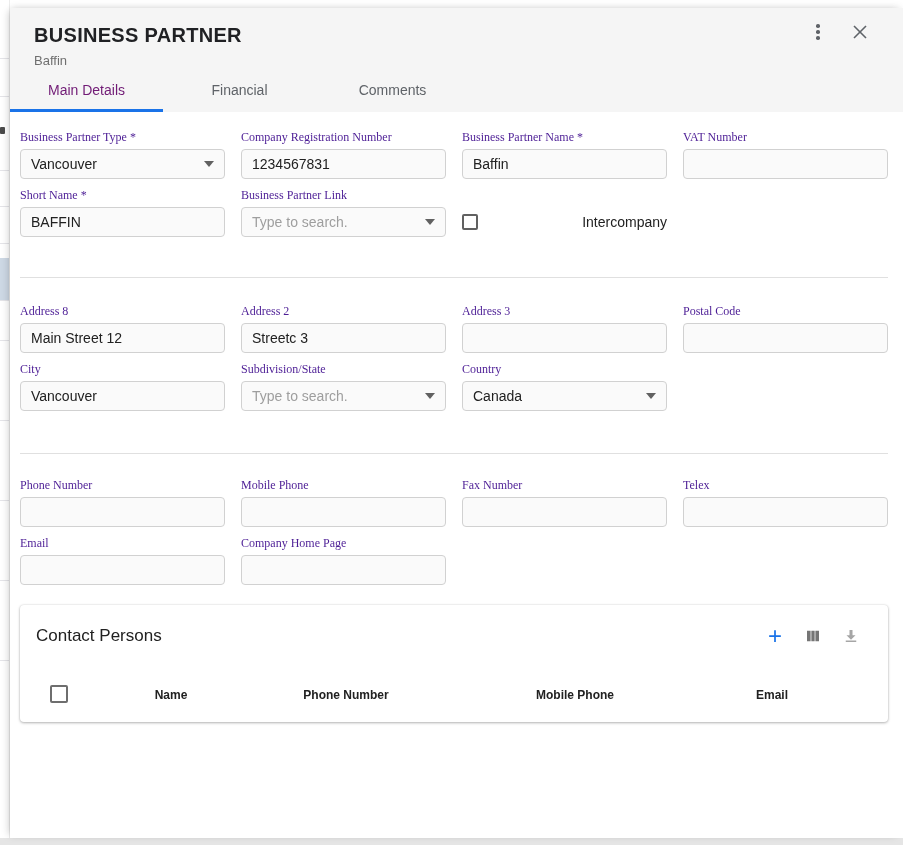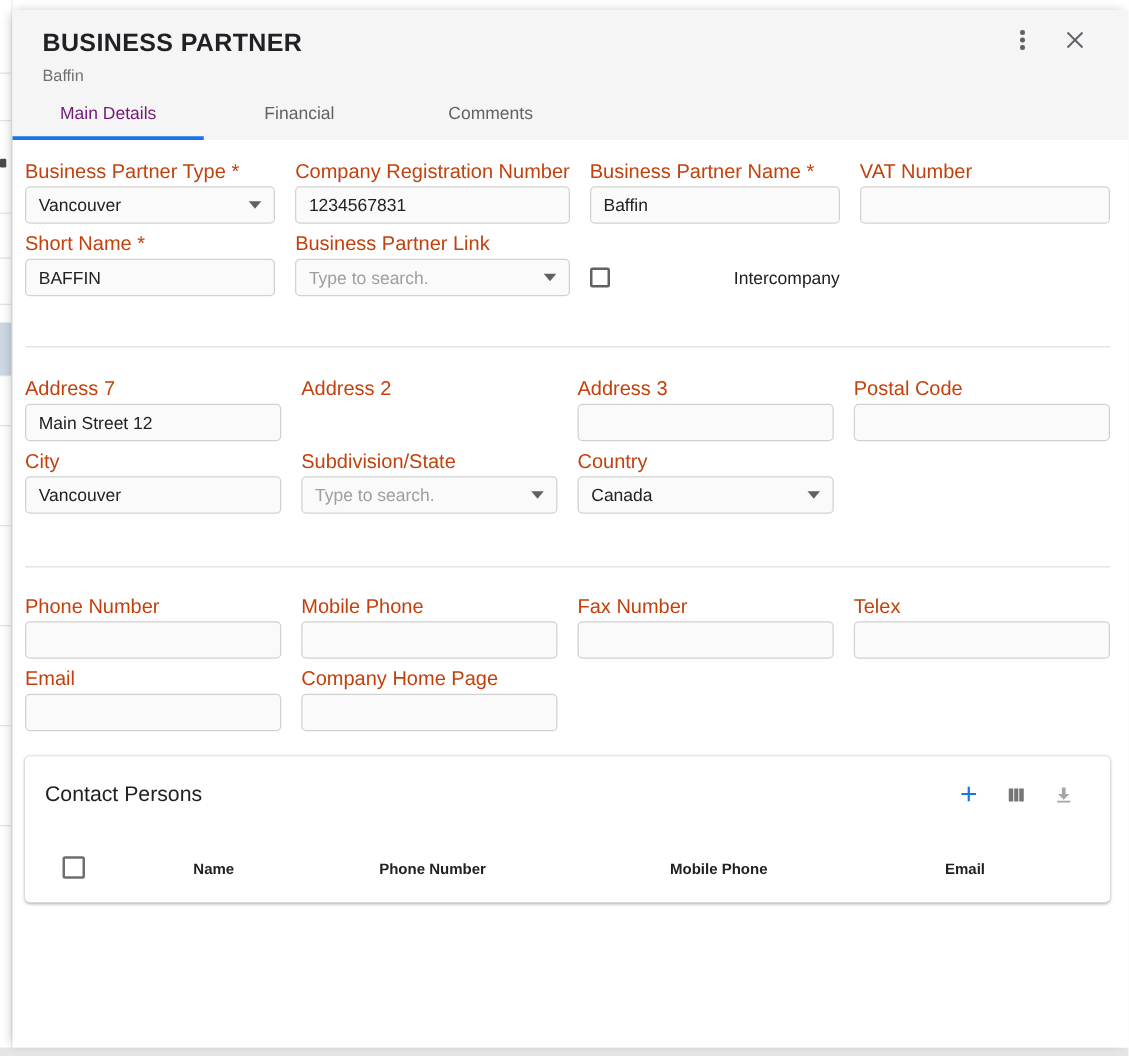--- a/index.html
+++ b/index.html
@@ -33,21 +33,21 @@
   .tab { position:relative; width:153px; height:44px; display:flex; align-items:center; justify-content:center;
          font-size:14px; color:#5f6368; cursor:pointer; }
   .tab.active { color:#701a75; }
   .tab.active::after { content:""; position:absolute; left:0; bottom:0; width:100%; height:3px; background:#1a73e8; }
 
   
   .dialog-body { padding:18px 15px 0 10px; }
 
   .form-grid { display:grid; grid-template-columns:repeat(4,1fr); column-gap:16px; row-gap:9px; }
   .field { height:49px; }
-  .flabel { display:block; font-size:16px; color:#c2410c; margin-bottom:4px; line-height:15px; white-space:nowrap; }
+  .flabel { display:block; font-size:12px; color:#4c1d95; margin-bottom:4px; line-height:15px; white-space:nowrap;font-family:Liberation Serif, serif; }
   .tinput, .select {
     width:100%; height:30px; background:#fafafa; border:1px solid #d1d1d1; border-radius:4px;
     font-family:"Liberation Sans", sans-serif; font-size:14px; color:#212121; padding:0 10px; outline:none;
   }
   .select { display:flex; align-items:center; justify-content:space-between; cursor:pointer; }
   .sel-value { font-size:14px; color:#212121; }
   .sel-placeholder { font-size:14px; color:#9e9e9e; }
   .caret { width:0; height:0; border-left:5px solid transparent; border-right:5px solid transparent; border-top:6px solid #616161; margin-left:6px; flex:none; }
 
   .checkbox-field { display:flex; align-items:center; gap:12px; margin-top:26px;justify-content:space-between; }
@@ -159,25 +159,26 @@
             <span class="checkbox"></span>
             <span class="cb-label">Intercompany</span>
           </div>
         </div>
       </div>
 
       <hr class="divider div-1">
 
       <div class="form-grid">
         <div class="field">
-          <label class="flabel">Address 7</label>
+          <label class="flabel">Address 8</label>
           <input class="tinput" value="Main Street 12" style="">
         </div>
         <div class="field">
           <label class="flabel">Address 2</label>
+          <input class="tinput" value="Streetc 3" style="">
         </div>
         <div class="field">
           <label class="flabel">Address 3</label>
           <input class="tinput" value="" style="">
         </div>
         <div class="field">
           <label class="flabel">Postal Code</label>
           <input class="tinput" value="" style="">
         </div>
 

